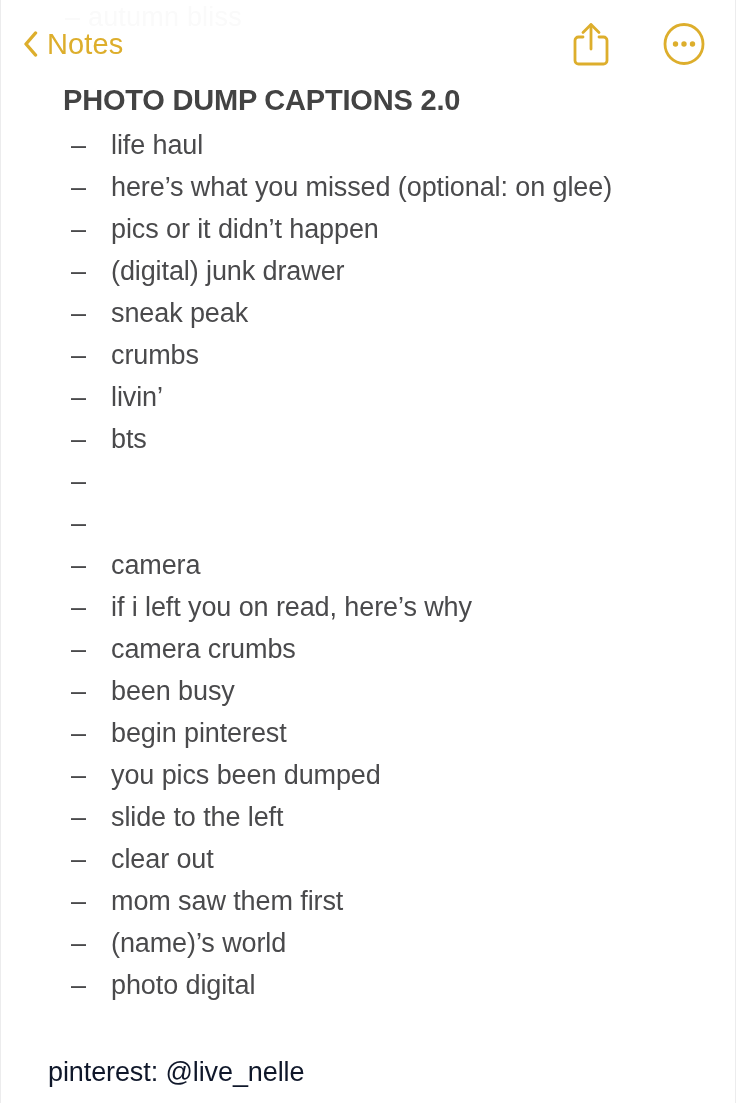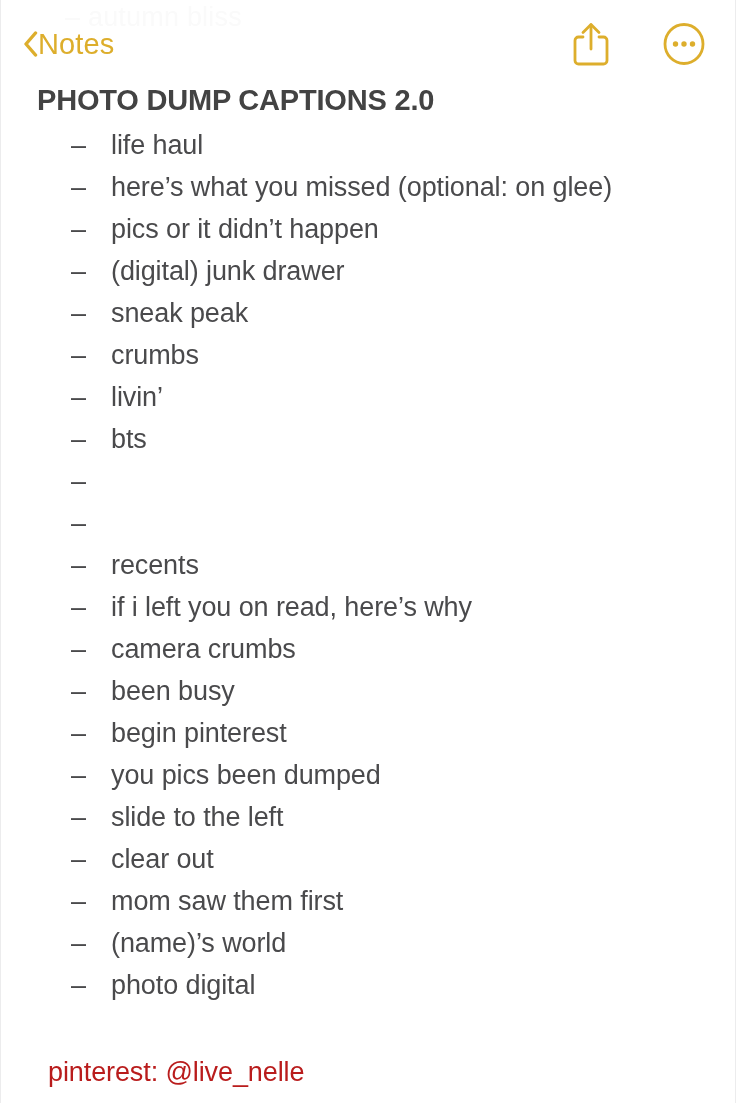--- a/index.html
+++ b/index.html
@@ -47,20 +47,21 @@
     box-sizing: border-box;
     padding: 0 26px 0 22px;
     display: flex;
     align-items: center;
     justify-content: space-between;
   }
 
   .back-btn {
     display: flex;
     align-items: center;
+    gap: 9px;
     cursor: pointer;
     color: #ddae2c;
   }
   .chevron-left {
     display: block;
     width: 15px;
     height: 26px;
     flex: none;
   }
   .back-label {
@@ -85,21 +86,21 @@
   
   .note-body {
     position: absolute;
     left: 0;
     top: 80px;
     width: 736px;
   }
 
   .note-title {
     margin: 0;
-    padding: 0 0 0 36px;
+    padding: 0 0 0 62px;
     font-size: 29px;
     font-weight: bold;
     letter-spacing: -0.2px;
     color: #434343;
     line-height: 40px;
     white-space: nowrap;
   }
 
   .caption-list {
     list-style: none;
@@ -123,21 +124,21 @@
   }
   .item-text {
     white-space: nowrap;
   }
 
   .footer-note {
     margin: 0;
     padding-left: 47px;
     padding-top: 45px;
     font-size: 27px;
-    color: #b91c1c;
+    color: #0f172a;
     letter-spacing: -0.1px;
     white-space: nowrap;
   }
 </style>
 </head>
 <body>
 
 <div class="screen">
 
   <div class="watermark">–  autumn bliss</div>
@@ -211,21 +212,21 @@
         <span class="item-text">bts</span>
       </li>
       <li class="caption-item">
         <span class="item-dash">–</span>
       </li>
       <li class="caption-item">
         <span class="item-dash">–</span>
       </li>
       <li class="caption-item">
         <span class="item-dash">–</span>
-        <span class="item-text">recents</span>
+        <span class="item-text">camera</span>
       </li>
       <li class="caption-item">
         <span class="item-dash">–</span>
         <span class="item-text">if i left you on read, here’s why</span>
       </li>
       <li class="caption-item">
         <span class="item-dash">–</span>
         <span class="item-text">camera crumbs</span>
       </li>
       <li class="caption-item">

